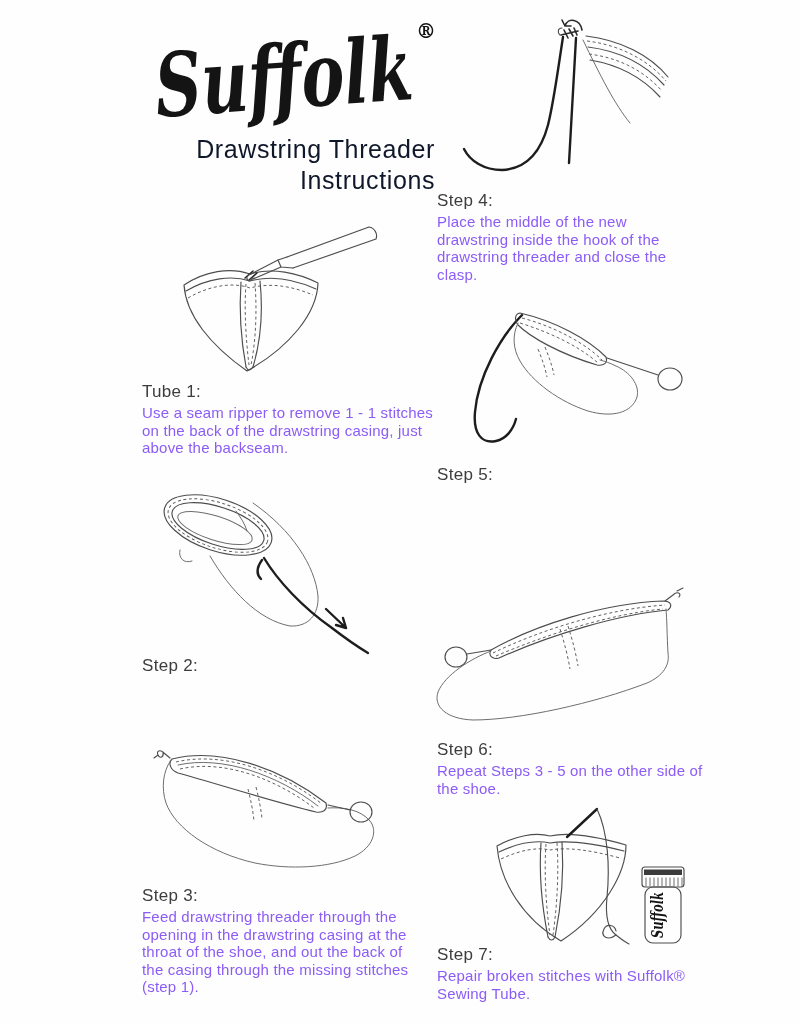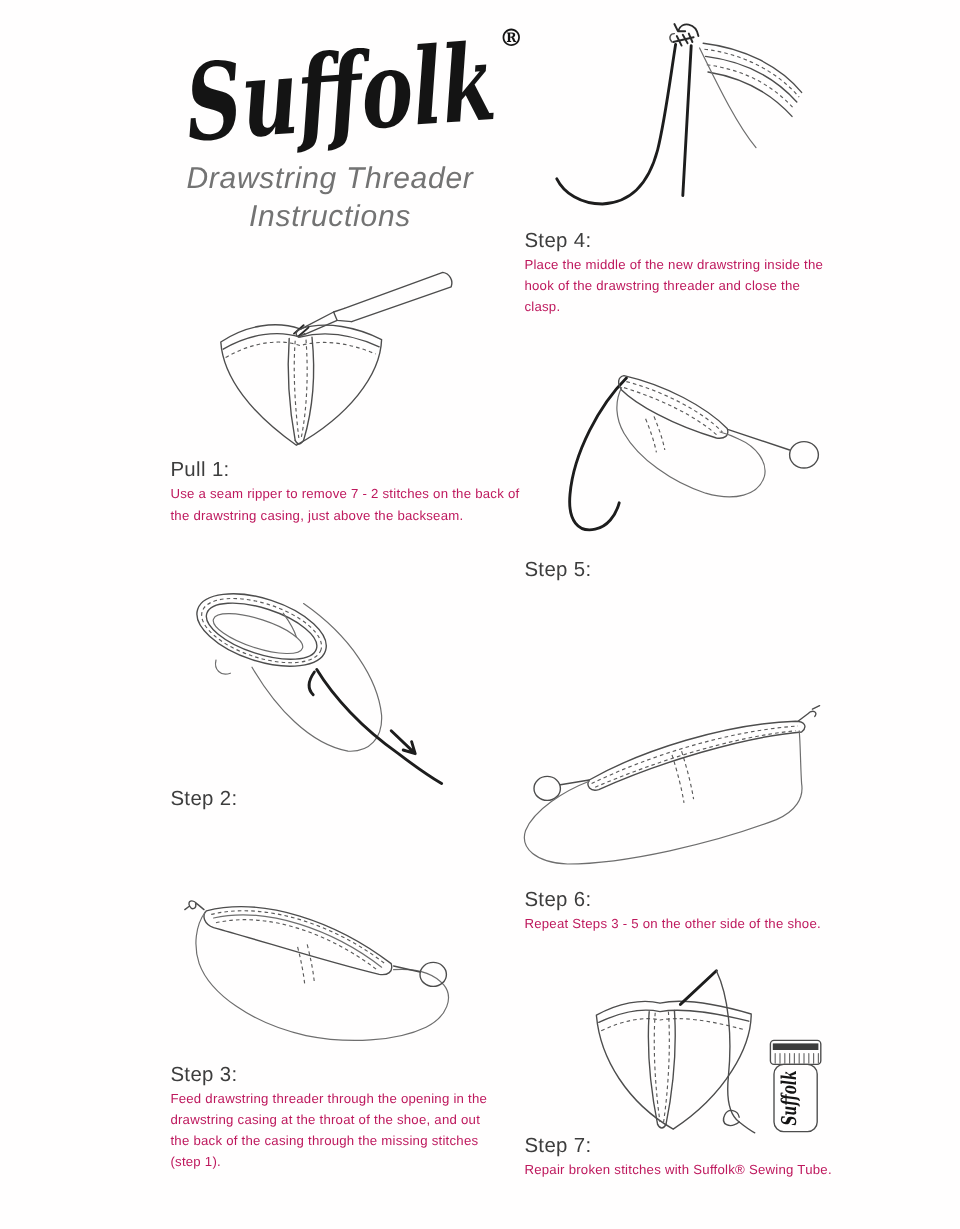--- a/index.html
+++ b/index.html
@@ -3,28 +3,28 @@
 <meta charset="utf-8">
 <style>
   html,body{margin:0;padding:0;background:#ffffff;}
   .page{
     position:relative;width:800px;height:1024px;background:#fffefe;
     font-family:"Liberation Sans",sans-serif;color:#3b3b3b;overflow:hidden;
   }
   .abs{position:absolute;}
   .logo-svg{position:absolute;left:138px;top:8px;}
   .title{
-    position:absolute;left:115px;top:134px;width:320px;text-align:center;
-    font-size:25px;line-height:31px;letter-spacing:.6px;color:#737373;font-style:italic;
+    position:absolute;left:115px;top:134px;width:320px;text-align:right;
+    font-size:25px;line-height:31px;letter-spacing:.6px;color:#0f172a;
   }
   .step-label{
     position:absolute;font-size:17px;letter-spacing:.3px;color:#3d3d3d;
   }
   .step-body{
-    position:absolute;font-size:11px;line-height:17.5px;letter-spacing:.2px;color:#be185d;
+    position:absolute;font-size:15px;line-height:17.5px;letter-spacing:.2px;color:#8b5cf6;
   }
   svg{display:block;}
   .ink{stroke:#4d4d4d;fill:none;stroke-width:1.15;stroke-linecap:round;stroke-linejoin:round;}
   .lite{stroke:#6e6e6e;fill:none;stroke-width:1;stroke-linecap:round;}
   .dash{stroke:#5a5a5a;fill:none;stroke-width:.95;stroke-dasharray:3 2.6;}
   .thick{stroke:#1d1d1d;fill:none;stroke-width:2.4;stroke-linecap:round;stroke-linejoin:round;}
   .med{stroke:#2a2a2a;fill:none;stroke-width:1.6;stroke-linecap:round;}
   .scriptname{font-family:"DejaVu Serif","Liberation Serif",serif;font-style:italic;font-weight:bold;fill:#141414;}
 </style>
 </head>
@@ -169,22 +169,22 @@
     </g>
     <g>
       <rect class="ink" x="202" y="70" width="42" height="20" rx="3"></rect>
       <rect x="204" y="72.5" width="38" height="5.5" fill="#3c3c3c"></rect>
       <path class="lite" d="M206 81 V89 M210 81 V89 M214 81 V89 M218 81 V89 M222 81 V89 M226 81 V89 M230 81 V89 M234 81 V89 M238 81 V89 M242 81 V89"></path>
       <rect class="ink" x="205" y="90" width="36" height="56" rx="8"></rect>
       <text x="223" y="118" text-anchor="middle" class="scriptname" font-size="17" transform="rotate(-90 223 118)" textLength="46" lengthAdjust="spacingAndGlyphs">Suffolk</text>
     </g>
   </svg>
 
-  <div class="step-label" style="left:142px;top:382px">Pull 1:</div>
-  <div class="step-body" style="left:142px;top:404px;width:295px">Use a seam ripper to remove 7 - 2 stitches on the back of the drawstring casing, just above the backseam.</div>
+  <div class="step-label" style="left:142px;top:382px">Tube 1:</div>
+  <div class="step-body" style="left:142px;top:404px;width:295px">Use a seam ripper to remove 1 - 1 stitches on the back of the drawstring casing, just above the backseam.</div>
 
   <div class="step-label" style="left:142px;top:656px">Step 2:</div>
 
   <div class="step-label" style="left:142px;top:886px">Step 3:</div>
   <div class="step-body" style="left:142px;top:908px;width:276px">Feed drawstring threader through the opening in the drawstring casing at the throat of the shoe, and out the back of the casing through the missing stitches (step 1).</div>
 
   <div class="step-label" style="left:437px;top:191px">Step 4:</div>
   <div class="step-body" style="left:437px;top:213px;width:258px">Place the middle of the new drawstring inside the hook of the drawstring threader and close the clasp.</div>
 
   <div class="step-label" style="left:437px;top:465px">Step 5:</div>

